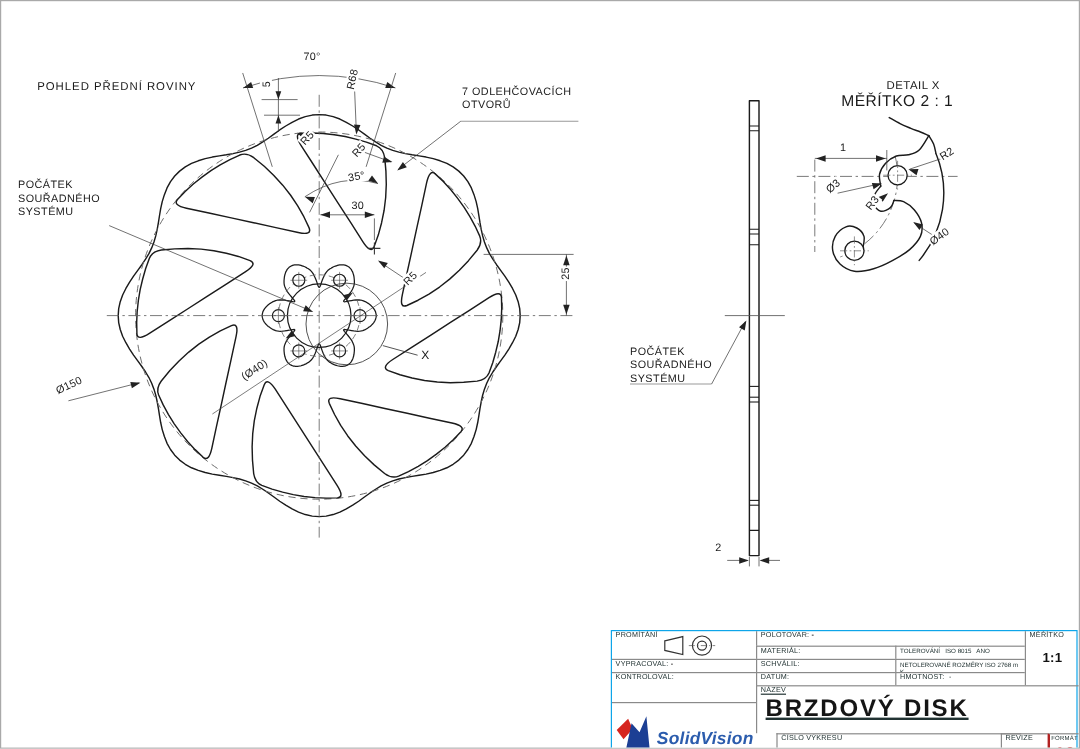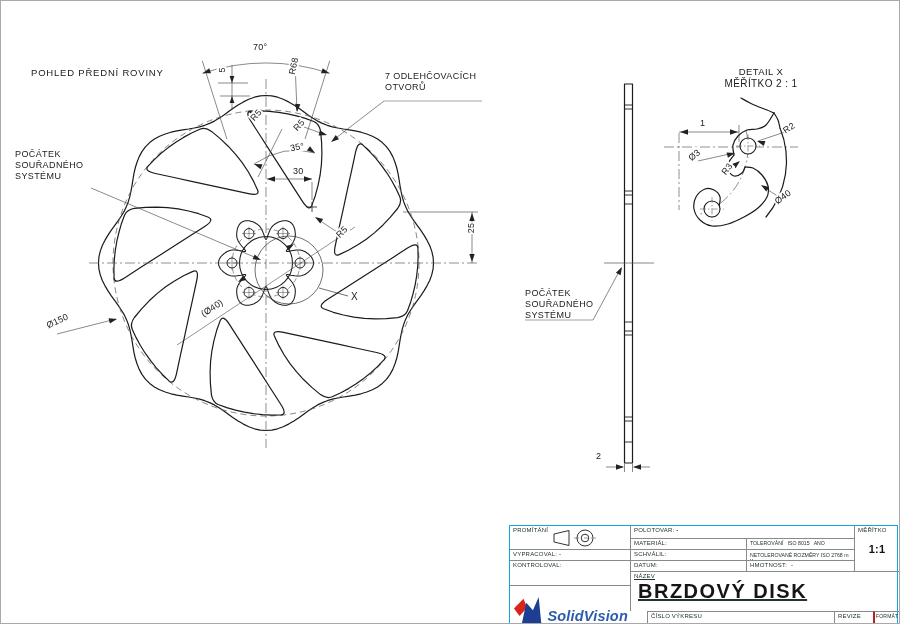--- a/index.html
+++ b/index.html
@@ -175,21 +175,21 @@
   <div class="lbl dim" style="left:198px;top:302px;transform:rotate(-33deg);">(Ø40)</div>
   <div class="lbl dim" style="left:44px;top:315px;transform:rotate(-25deg);">Ø150</div>
   <div class="lbl" style="left:350px;top:290px;font-size:10px;">X</div>
 
   <div class="lbl" style="left:524px;top:287px;">POČÁTEK
 SOUŘADNÉHO
 SYSTÉMU</div>
   <div class="lbl dim" style="left:594px;top:450px;">2</div>
 
   <div class="lbl" style="left:700px;top:65px;width:120px;text-align:center;font-size:9.5px;">DETAIL X</div>
-  <div class="lbl" style="left:700px;top:77px;width:120px;text-align:center;font-size:10px;">MĚŘÍTKO 2 : 1</div>
+  <div class="lbl" style="left:700px;top:77px;width:120px;text-align:left;font-size:13px;">MĚŘÍTKO 2 : 1</div>
   <div class="lbl dim" style="left:698px;top:117px;">1</div>
   <div class="lbl dim" style="left:781px;top:122px;transform:rotate(-33deg);">R2</div>
   <div class="lbl dim" style="left:686px;top:149px;transform:rotate(-40deg);">Ø3</div>
   <div class="lbl dim" style="left:719px;top:163px;transform:rotate(-52deg);">R3</div>
   <div class="lbl dim" style="left:772px;top:191px;transform:rotate(-36deg);">Ø40</div>
 
   <div id="tblock">
     <div class="tb-cell first toprow" style="left:0;top:0;width:120px;height:23px;">
       <span>PROMÍTÁNÍ</span>
       <svg width="52" height="18" viewBox="0 0 52 18" style="position:absolute;left:42px;top:3px;">

